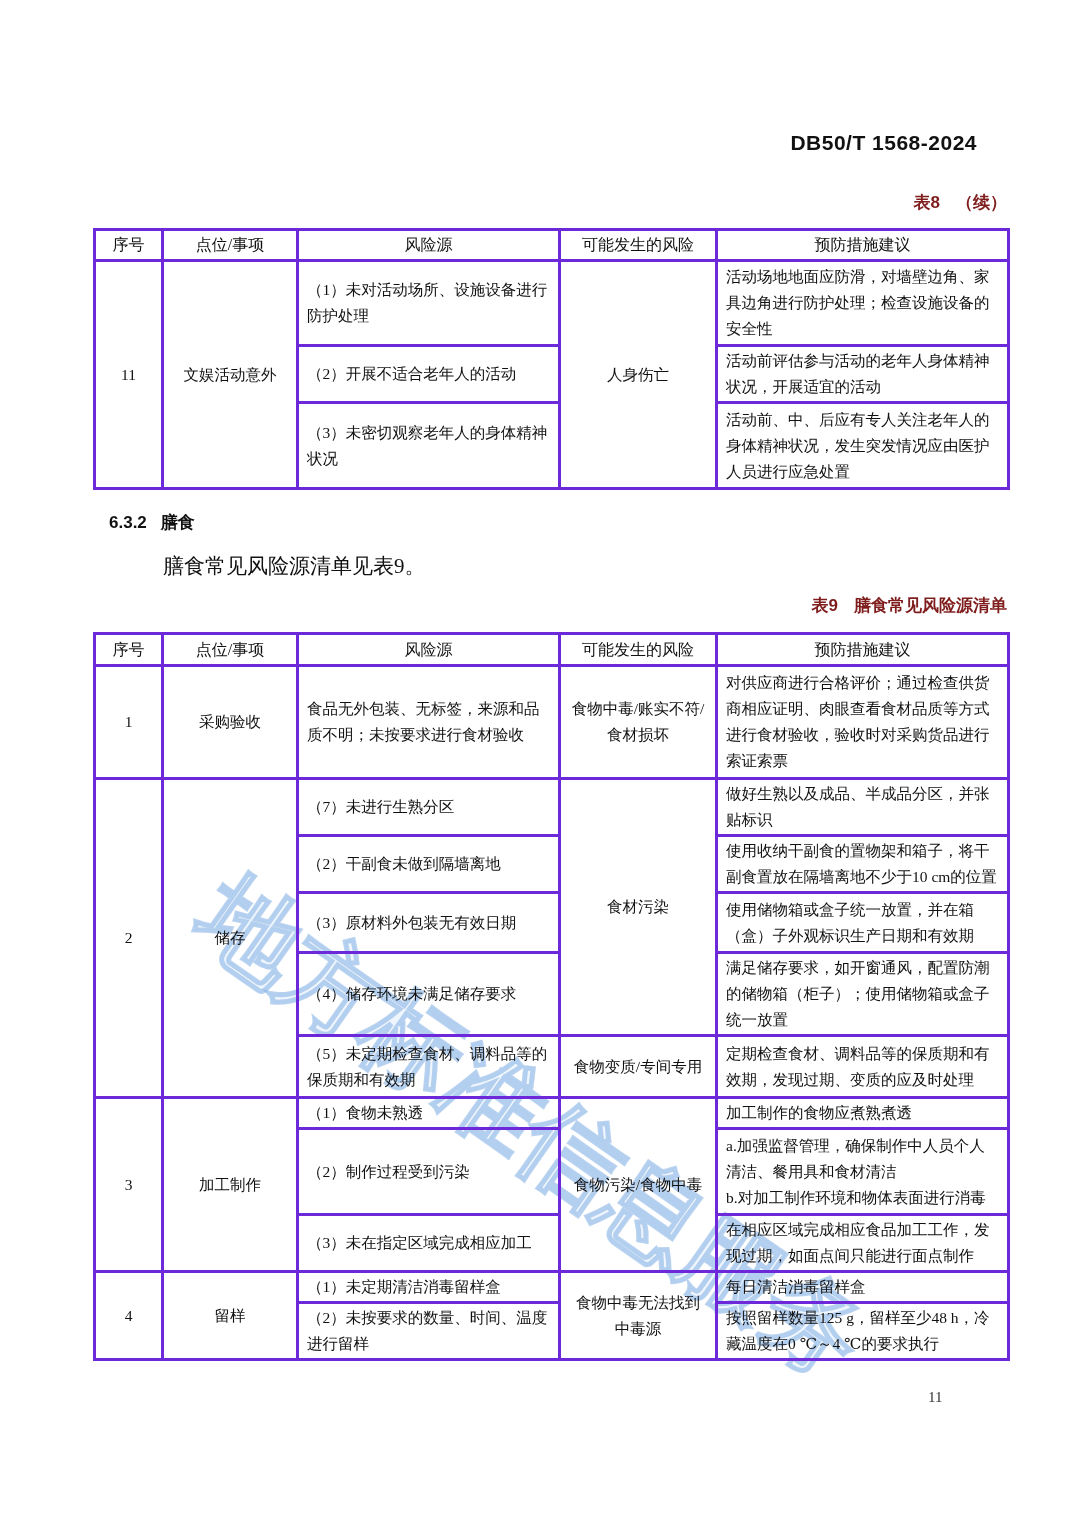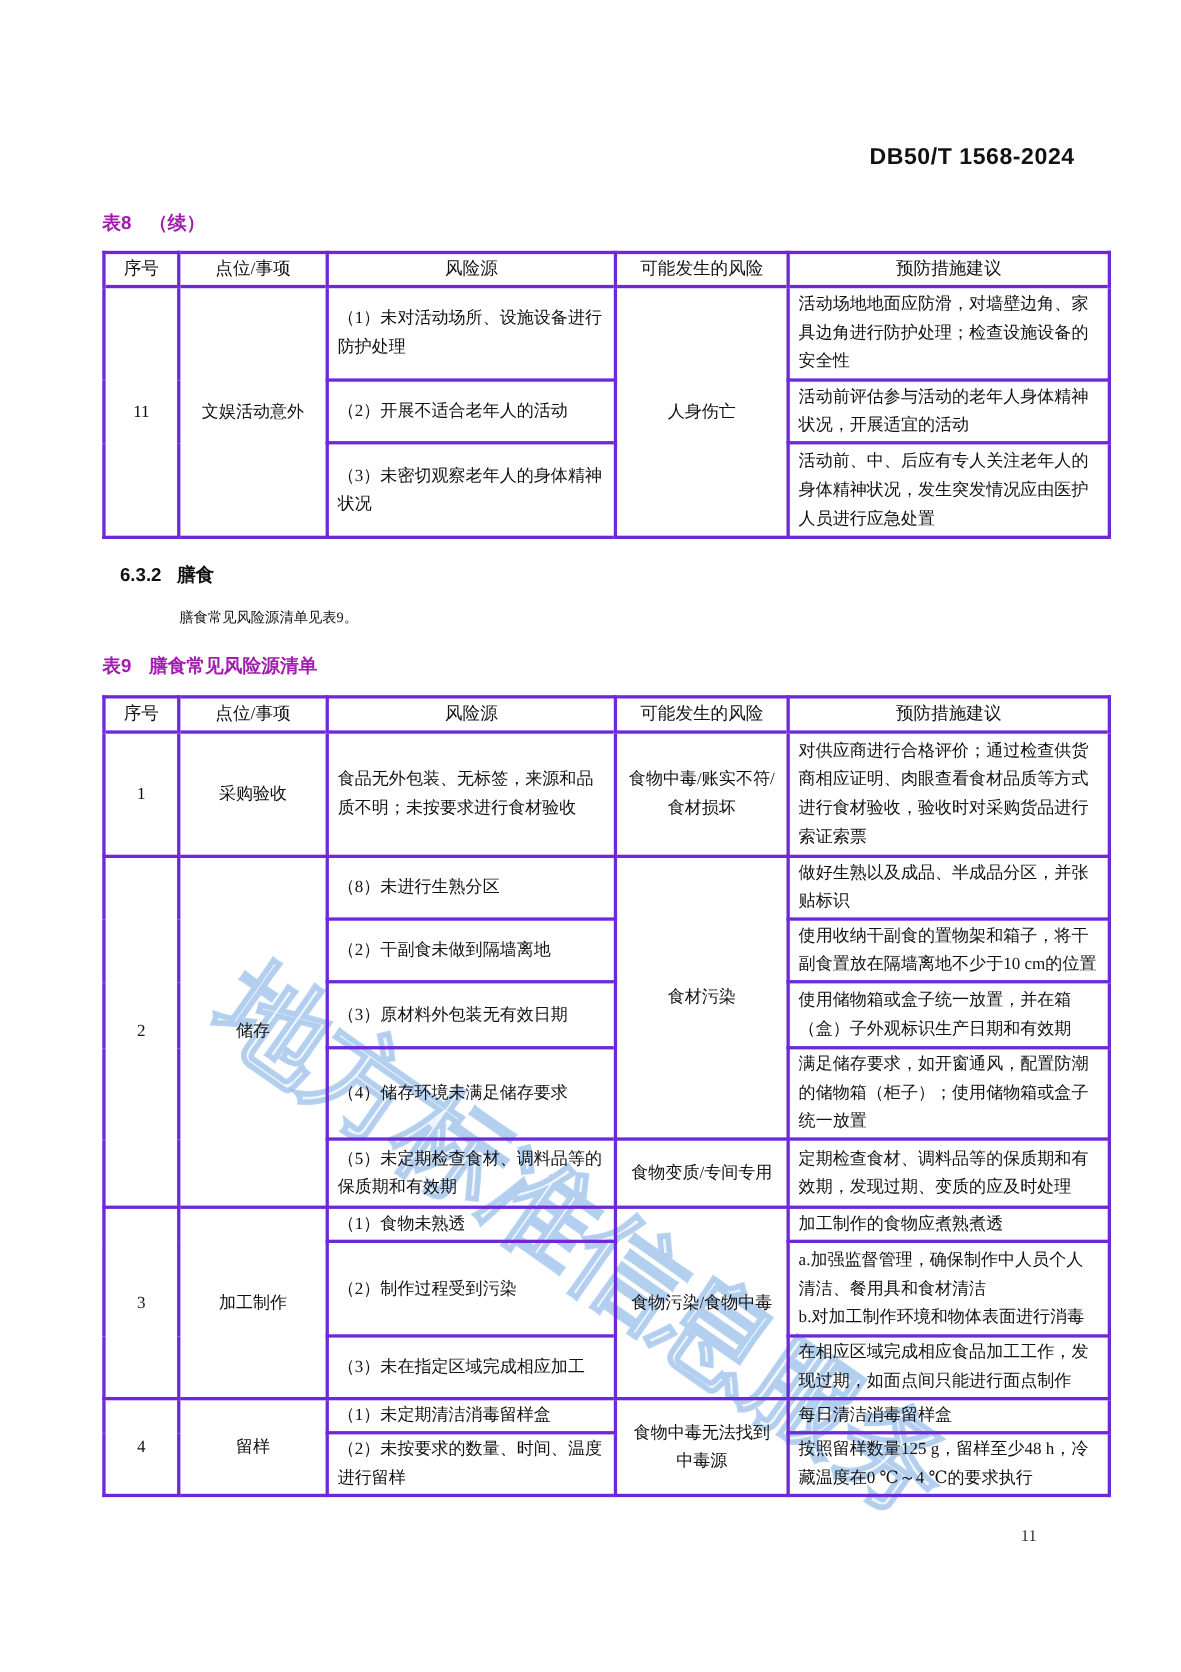--- a/index.html
+++ b/index.html
@@ -8,32 +8,32 @@
     font-family:"Liberation Serif","DejaVu Serif",serif;color:#1a1a1a;
     overflow:hidden;
   }
   .abs{position:absolute;}
   
   .std-ref{
     top:131px;right:97px;font-family:"Liberation Sans","DejaVu Sans",sans-serif;
     font-weight:bold;font-size:21px;letter-spacing:0.5px;color:#111;
   }
   
-  .caption{left:93px;width:914px;text-align:left;font-size:17px;color:#a21caf;}
+  .caption{left:93px;width:914px;text-align:right;font-size:17px;color:#7f1d1d;}
   .t8-caption{top:191px;}
   .t9-caption{top:594px;}
   .cap-label{font-family:"Liberation Sans","DejaVu Sans",sans-serif;font-weight:bold;}
   .cap-gap{display:inline-block;width:16px;}
   .cap-cont{font-weight:bold;}
   .section-heading{
     left:109px;top:511px;font-family:"Liberation Sans","DejaVu Sans",sans-serif;
     font-weight:bold;font-size:17px;color:#111;
   }
   .sec-gap{display:inline-block;width:14px;}
-  .paragraph{left:163px;top:552px;font-size:13px;color:#111;}
+  .paragraph{left:163px;top:552px;font-size:21px;color:#111;}
   
   table.risk{
     border-collapse:collapse;table-layout:fixed;width:914px;
     border:3px solid #000;background:transparent;position:absolute;left:93px;
   }
   #table8{top:228px;}
   #table9{top:632px;}
   table.risk th,table.risk td{
     border:3px solid #6d28d9;font-size:15.5px;line-height:26px;color:#111;
     padding:1px 8px;vertical-align:middle;overflow:hidden;background:transparent;
@@ -134,21 +134,21 @@
       <td class="c-no">1</td>
       <td class="c-item">采购验收</td>
       <td class="c-src">食品无外包装、无标签，来源和品质不明；未按要求进行食材验收</td>
       <td class="c-risk">食物中毒/账实不符/食材损坏</td>
       <td class="c-measure">对供应商进行合格评价；通过检查供货商相应证明、肉眼查看食材品质等方式进行食材验收，验收时对采购货品进行索证索票</td>
     </tr>
 
     <tr style="height:54px">
       <td class="c-no" rowspan="5">2</td>
       <td class="c-item" rowspan="5">储存</td>
-      <td class="c-src">（8）未进行生熟分区</td>
+      <td class="c-src">（7）未进行生熟分区</td>
       <td class="c-risk" rowspan="4">食材污染</td>
       <td class="c-measure">做好生熟以及成品、半成品分区，并张贴标识</td>
     </tr>
     <tr style="height:57px">
       <td class="c-src">（2）干副食未做到隔墙离地</td>
       <td class="c-measure">使用收纳干副食的置物架和箱子，将干副食置放在隔墙离地不少于10 cm的位置</td>
     </tr>
     <tr style="height:60px">
       <td class="c-src">（3）原材料外包装无有效日期</td>
       <td class="c-measure">使用储物箱或盒子统一放置，并在箱（盒）子外观标识生产日期和有效期</td>

